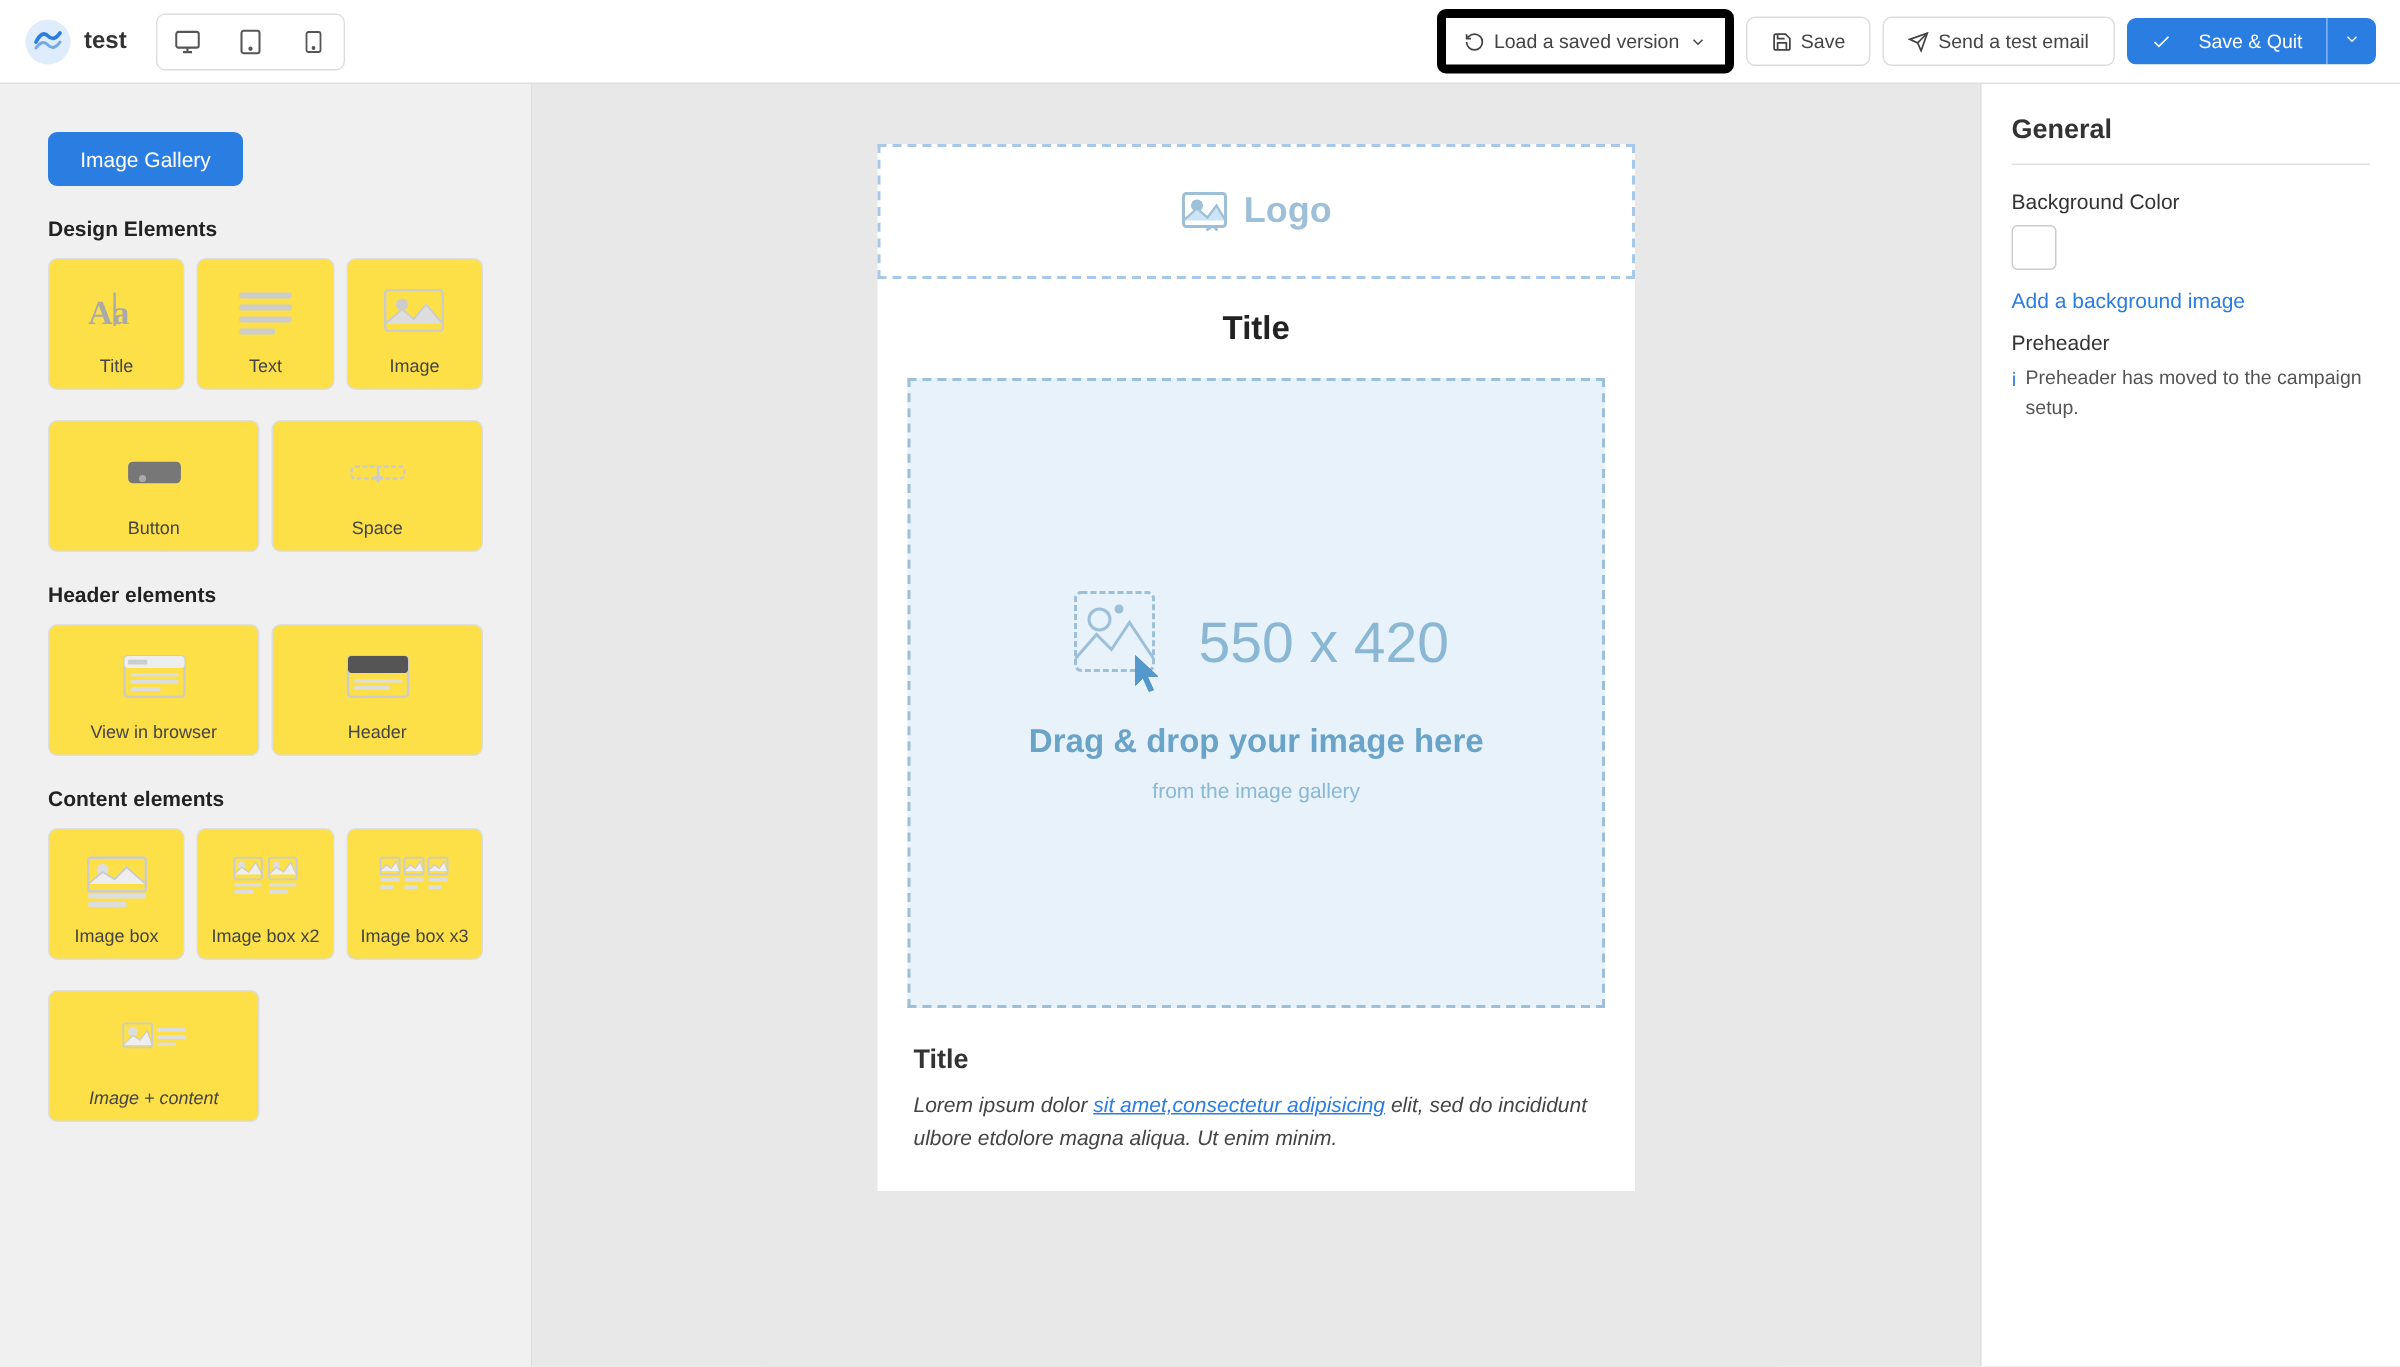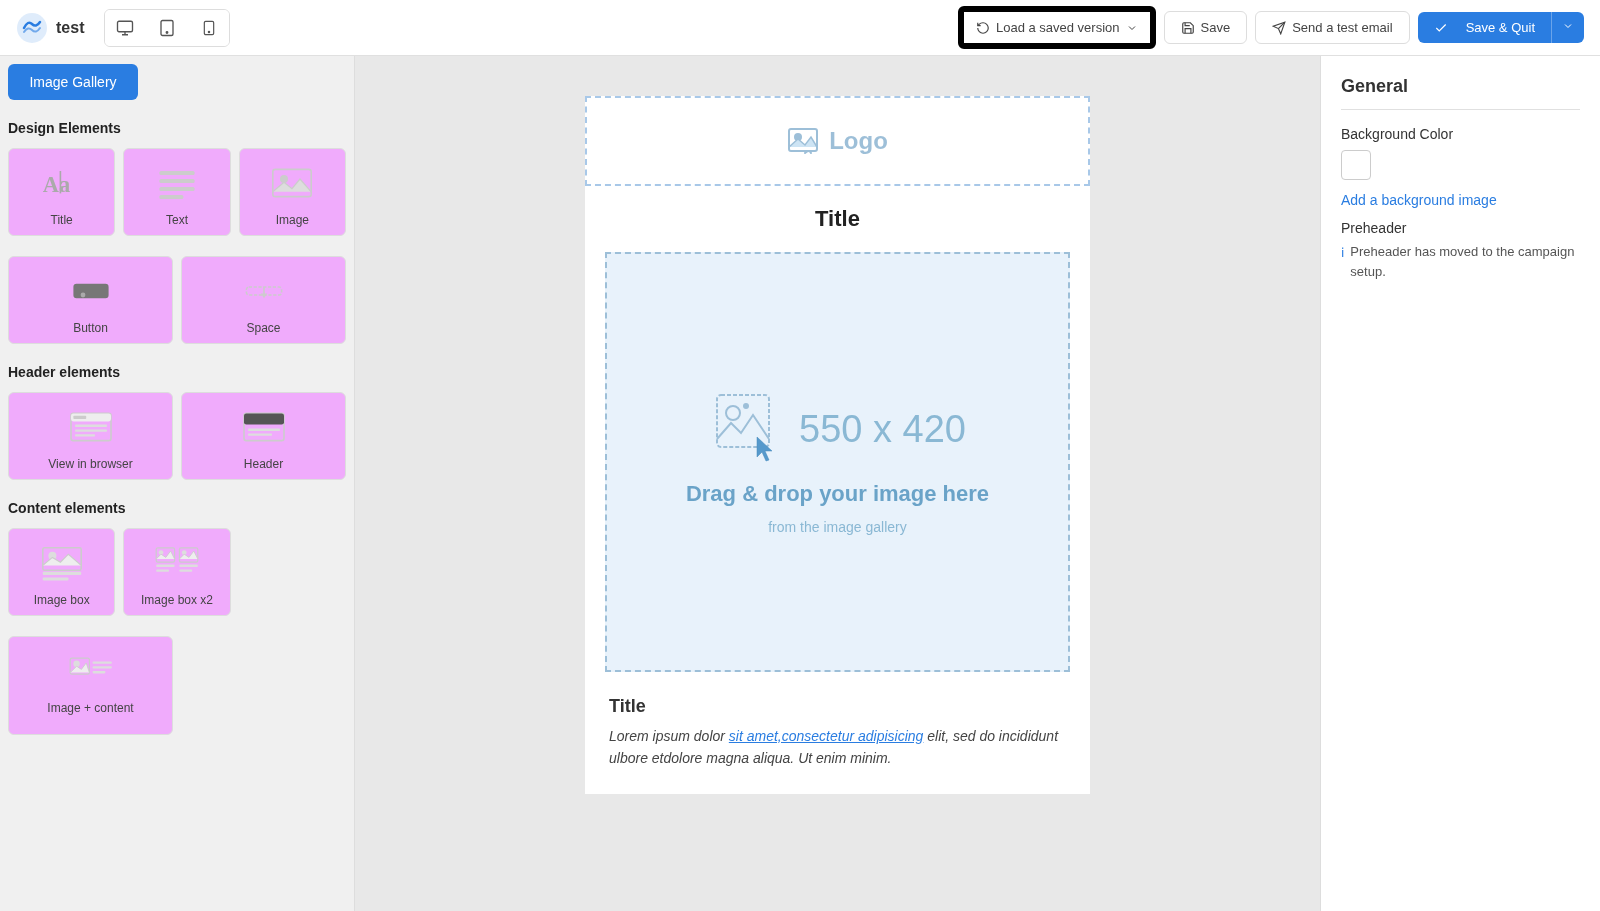--- a/index.html
+++ b/index.html
@@ -39,41 +39,41 @@
       height: calc(100vh - 56px);
     }
 
     
     .left-sidebar {
       width: 355px;
       background: #f0f0f0;
       border-right: 1px solid #ddd;
       overflow-y: auto;
       flex-shrink: 0;
-      padding: 8px;
+      padding: 32px;
     }
     .gallery-btn {
       display: block;
       width: 130px;
       padding: 10px 16px;
       background: #2a7de1;
       color: #fff;
       border: none;
       border-radius: 6px;
       cursor: pointer;
       font-size: 14px;
       font-weight: 500;
       margin-bottom: 20px;
       text-align: center;
     }
     .section-title { font-size: 14px; font-weight: 700; color: #222; margin-bottom: 12px; }
     .elements-grid { display: grid; grid-template-columns: repeat(3, 1fr); gap: 8px; margin-bottom: 20px; }
     .elements-grid-2 { display: grid; grid-template-columns: repeat(2, 1fr); gap: 8px; margin-bottom: 20px; }
     .element-card {
-      background: #f0abfc;
+      background: #fde047;
       border: 1px solid #ddd;
       border-radius: 6px;
       padding: 10px 6px 8px;
       display: flex;
       flex-direction: column;
       align-items: center;
       gap: 6px;
       cursor: pointer;
       font-size: 12px;
       color: #444;
@@ -339,24 +339,41 @@
           <circle cx="39" cy="12" r="3" fill="#ddd"></circle>
           <polyline points="33,20 39,14 45,18 51,10 56,20" fill="#eee" stroke="#ccc" stroke-width="1"></polyline>
           <rect x="4" y="27" width="23" height="3" rx="1" fill="#ddd"></rect>
           <rect x="4" y="33" width="16" height="3" rx="1" fill="#ddd"></rect>
           <rect x="33" y="27" width="23" height="3" rx="1" fill="#ddd"></rect>
           <rect x="33" y="33" width="16" height="3" rx="1" fill="#ddd"></rect>
         </svg>
         <span>Image box x2</span>
       </div>
 
+      <div class="element-card">
+        <svg viewBox="0 0 60 50">
+          <rect x="2" y="6" width="16" height="14" rx="1.5" fill="none" stroke="#ccc" stroke-width="1.5"></rect>
+          <polyline points="2,17 7,12 11,15 15,9 18,17" fill="#eee" stroke="#ccc" stroke-width="1"></polyline>
+          <rect x="22" y="6" width="16" height="14" rx="1.5" fill="none" stroke="#ccc" stroke-width="1.5"></rect>
+          <polyline points="22,17 27,12 31,15 35,9 38,17" fill="#eee" stroke="#ccc" stroke-width="1"></polyline>
+          <rect x="42" y="6" width="16" height="14" rx="1.5" fill="none" stroke="#ccc" stroke-width="1.5"></rect>
+          <polyline points="42,17 47,12 51,15 55,9 58,17" fill="#eee" stroke="#ccc" stroke-width="1"></polyline>
+          <rect x="2" y="23" width="16" height="3" rx="1" fill="#ddd"></rect>
+          <rect x="2" y="29" width="11" height="3" rx="1" fill="#ddd"></rect>
+          <rect x="22" y="23" width="16" height="3" rx="1" fill="#ddd"></rect>
+          <rect x="22" y="29" width="11" height="3" rx="1" fill="#ddd"></rect>
+          <rect x="42" y="23" width="16" height="3" rx="1" fill="#ddd"></rect>
+          <rect x="42" y="29" width="11" height="3" rx="1" fill="#ddd"></rect>
+        </svg>
+        <span>Image box x3</span>
+      </div>
     </div>
 
     <div class="elements-grid-2">
-      <div class="element-card" style="height:99px; overflow:hidden;">
+      <div class="element-card" style="height:88px; overflow:hidden;font-style:italic;">
         <svg viewBox="0 0 60 40">
           <rect x="4" y="4" width="24" height="20" rx="2" fill="none" stroke="#ccc" stroke-width="1.5"></rect>
           <circle cx="12" cy="11" r="4" fill="#ddd"></circle>
           <polyline points="4,22 12,14 18,18 24,10 28,22" fill="#eee" stroke="#ccc" stroke-width="1"></polyline>
           <rect x="32" y="8" width="24" height="3" rx="1" fill="#ddd"></rect>
           <rect x="32" y="14" width="24" height="3" rx="1" fill="#ddd"></rect>
           <rect x="32" y="20" width="16" height="3" rx="1" fill="#ddd"></rect>
         </svg>
         <span>Image + content</span>
       </div>

